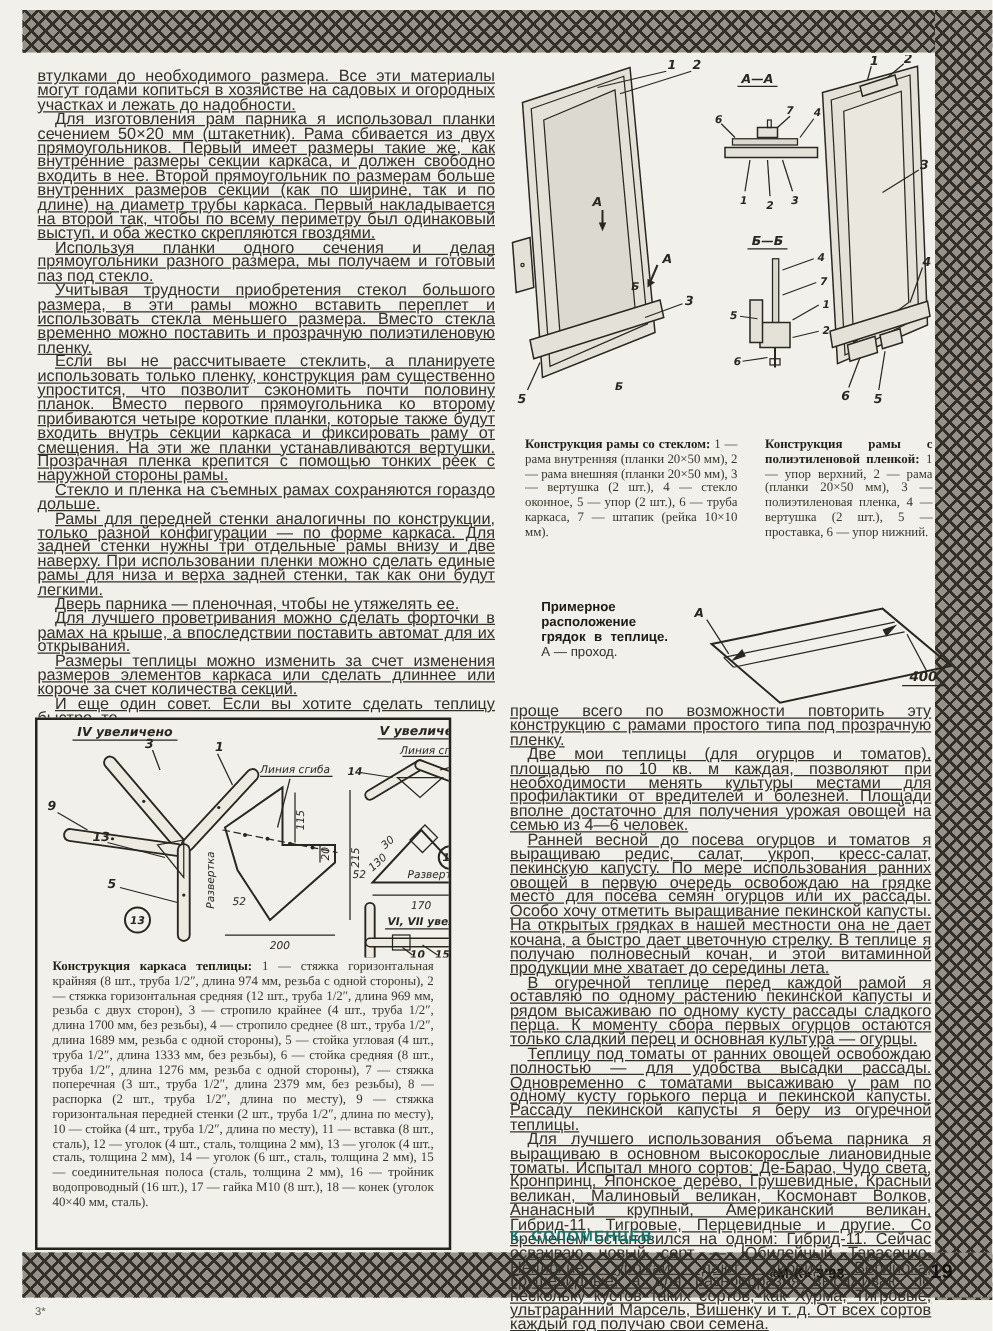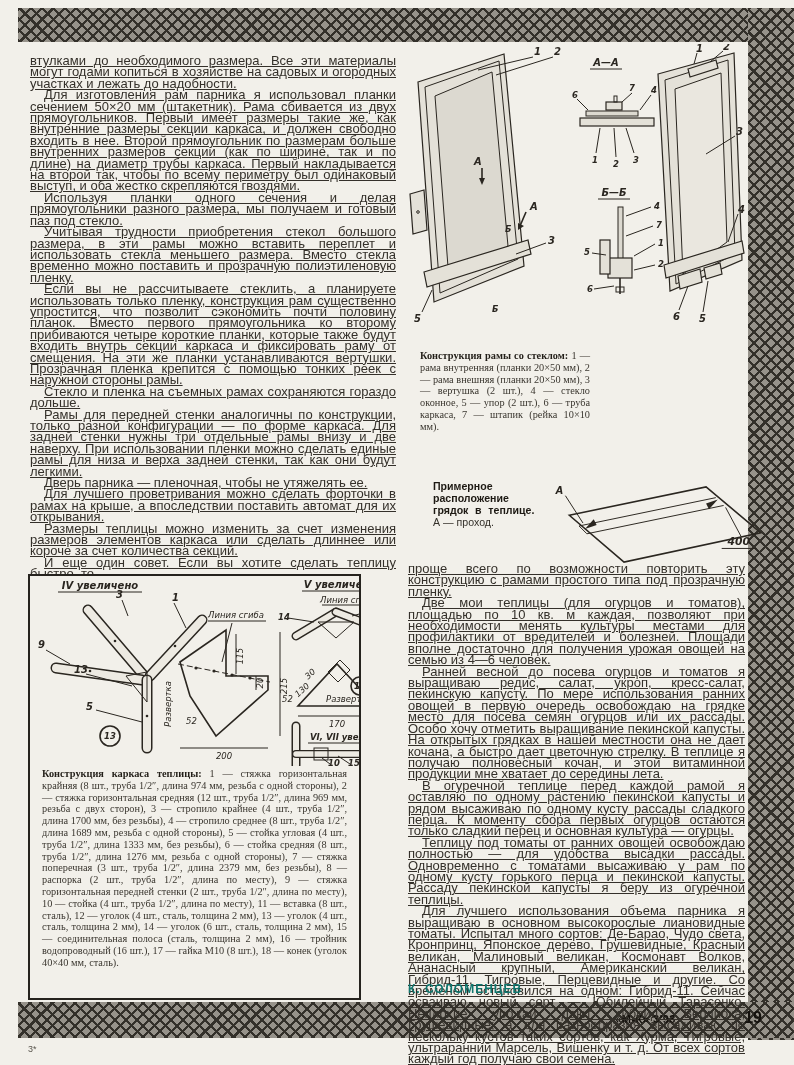--- a/index.html
+++ b/index.html
@@ -175,20 +175,24 @@
       <text class="lbl" x="265" y="276">6</text>
       <text class="lbl" x="291" y="278">5</text>
     </g>
   </svg>
 
   <div id="frame-captions">
     <div id="cap-glass" class="cap">
       <b>Конструкция рамы со стеклом:</b>
       <span>1 — рама внутренняя (планки 20×50 мм), 2 — рама внешняя (планки 20×50 мм), 3 — вертушка (2 шт.), 4 — стекло оконное, 5 — упор (2 шт.), 6 — труба каркаса, 7 — штапик (рейка 10×10 мм).</span>
     </div>
+    <div id="cap-film" class="cap">
+      <b>Конструкция рамы с полиэтиленовой пленкой:</b>
+      <span>1 — упор верхний, 2 — рама (планки 20×50 мм), 3 — полиэтиленовая пленка, 4 — вертушка (2 шт.), 5 — проставка, 6 — упор нижний.</span>
+    </div>
   </div>
 
   <div id="beds-block">
     <div id="beds-caption">
       <b>Примерное расположение грядок в теплице.</b>
       <span>А — проход.</span>
     </div>
     <svg width="228" height="90" viewBox="0 0 232 92">
       <path class="ln2" d="M30,36 L170,7 L226,54 L86,84 Z" fill="#f0eee9"></path>
       <path class="ln" d="M40,47 L180,18"></path>

